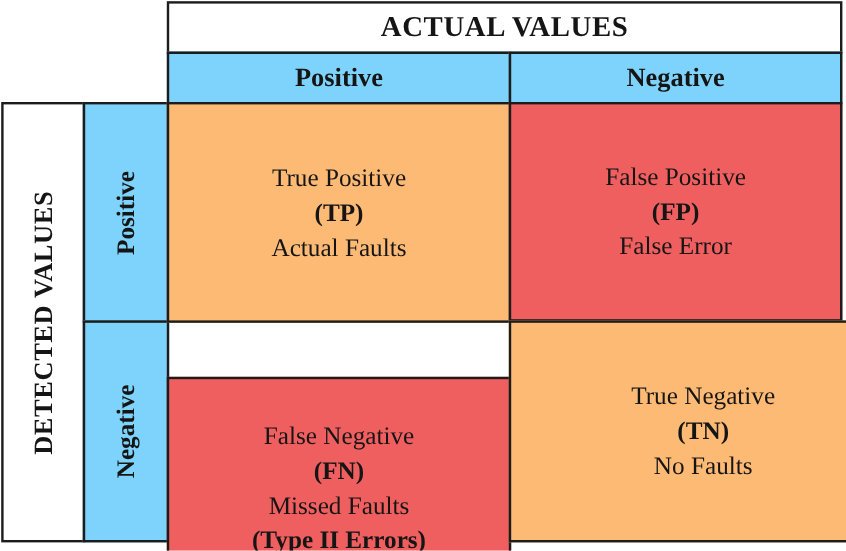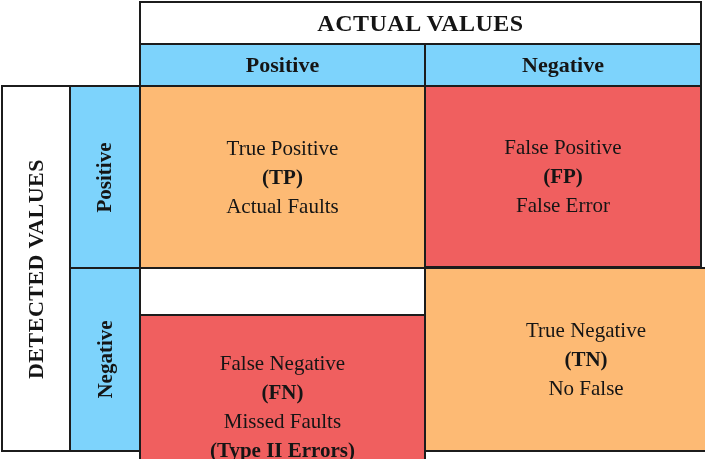--- a/index.html
+++ b/index.html
@@ -106,16 +106,16 @@
   <div class="cell data-cell red-bg c-fn">
     <span class="line">False Negative</span>
     <span class="line bold">(FN)</span>
     <span class="line">Missed Faults</span>
     <span class="line bold">(Type II Errors)</span>
   </div>
 
   <div class="cell data-cell blue-bg c-tn">
     <span class="line">True Negative</span>
     <span class="line bold">(TN)</span>
-    <span class="line">No False</span>
+    <span class="line">No Faults</span>
   </div>
 
 </div>
 
 </body></html>

